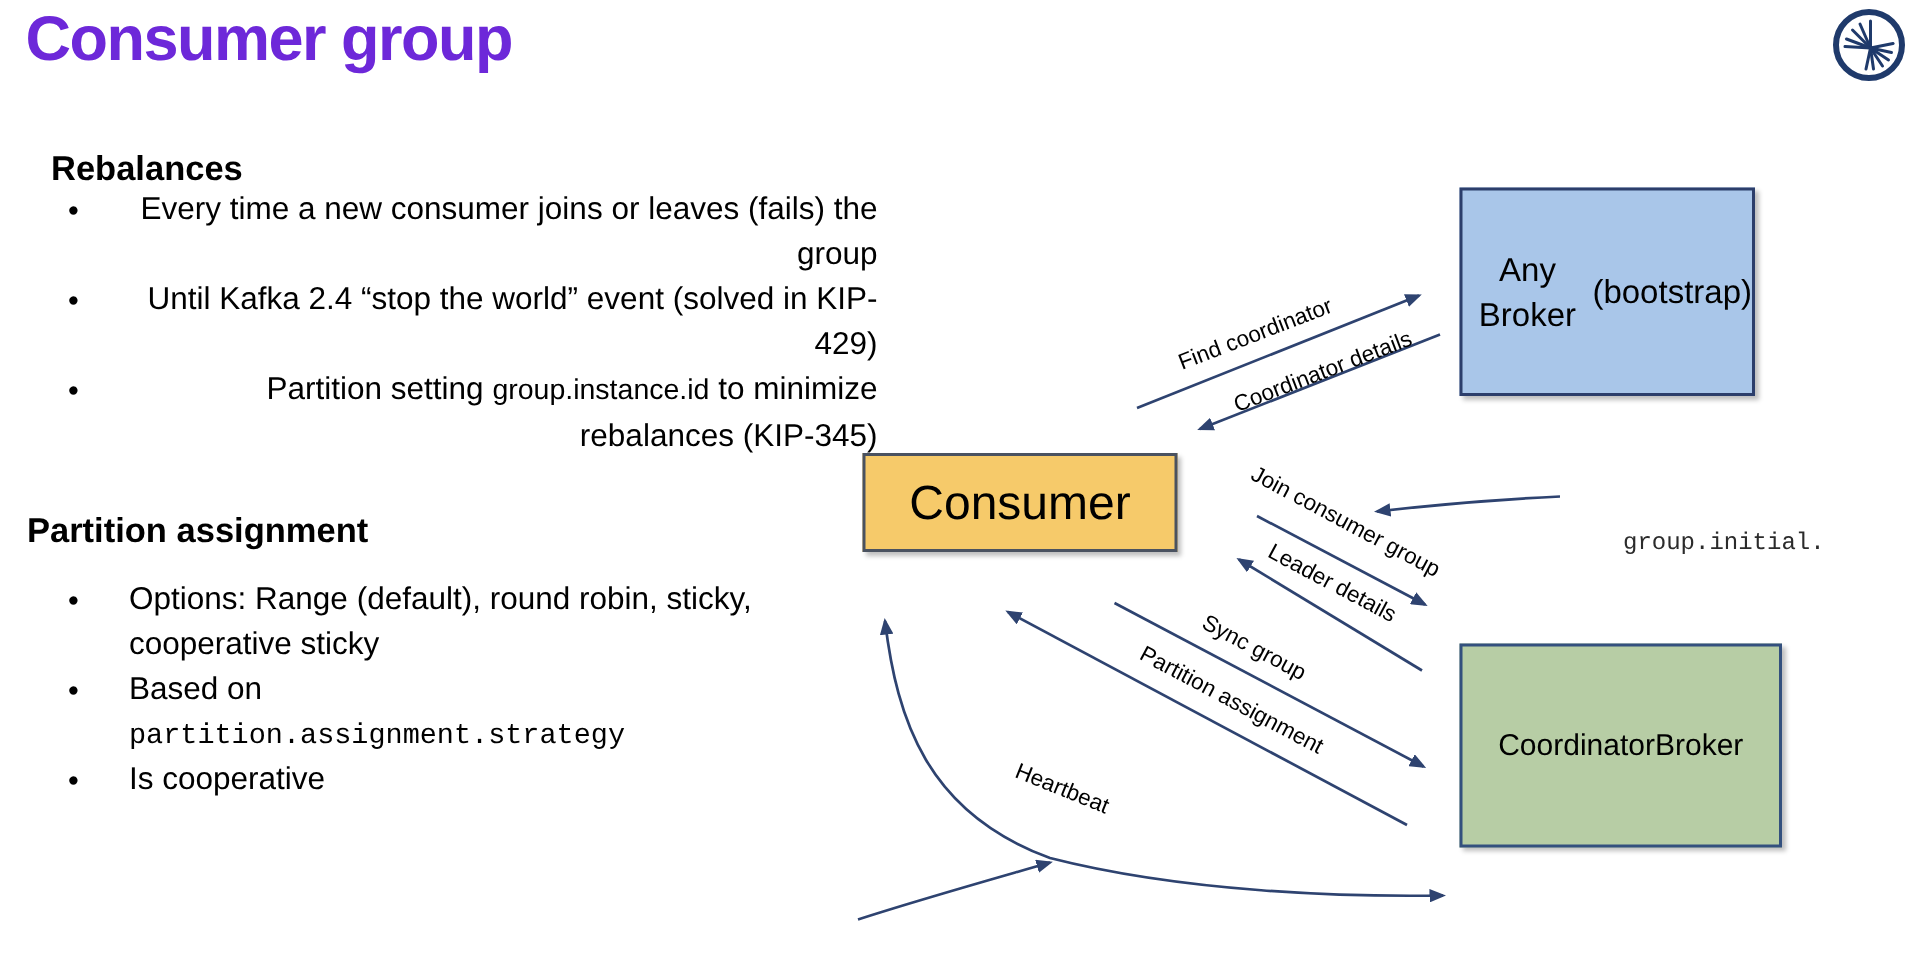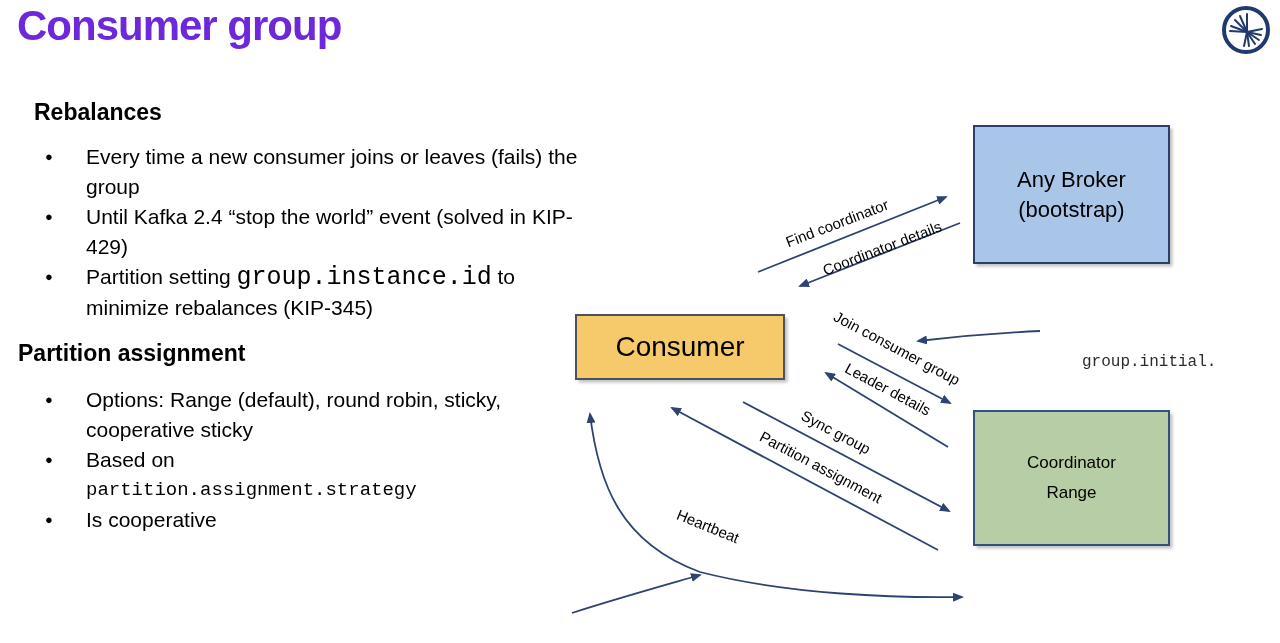--- a/index.html
+++ b/index.html
@@ -22,57 +22,56 @@
 
   
   .section-h{
     font-size:23px;font-weight:700;color:#000;
   }
   .h-rebalances{left:18px;top:99px;margin-left:16px;}
   .h-partition{left:18px;top:340px;}
 
   
   .blist{left:45px;width:540px;font-size:21px;line-height:30px;}
-  .blist-1{top:142px;}
+  .blist-1{top:125px;text-align:right;}
   .blist-2{top:385px;}
   .bitem{position:relative;padding-left:41px;}
   .bitem::before{
     content:"●";position:absolute;left:0;top:0;
     font-size:13px;line-height:30px;
   }
   .code{
-    font-family:Liberation Mono, monospace;
-    font-size:25px;letter-spacing:0px;
+    font-family:Liberation Sans, sans-serif;
+    font-size:19px;letter-spacing:0px;
   }
   .codeline{
     font-family:"Liberation Mono", monospace;
     font-size:19px;line-height:30px;
   }
 
   
   .node{
     box-sizing:border-box;text-align:center;
-    display:flex;align-items:center;justify-content:center;flex-direction:column;
+    display:flex;align-items:center;justify-content:center;flex-direction:row;
     box-shadow:2.5px 2.5px 3px rgba(0,0,0,0.25);
   }
   .node-consumer{
     left:575px;top:302px;width:210px;height:66px;
     background:#f6ca6a;border:2px solid #4a5260;
-    font-size:28px;
-    margin-top:12px;
+    font-size:32px;
   }
   .node-anybroker{
     left:973px;top:125px;width:197px;height:139px;
     background:#a9c6e9;border:2px solid #2c3e6b;
     font-size:22px;line-height:30px;
   }
   .node-coordinator{
-    left:973px;top:410px;width:197px;height:136px;
+    left:973px;top:429px;width:215px;height:136px;
     background:#b7cda5;border:2px solid #33507e;
-    font-size:17px;line-height:30px;
+    font-size:20px;line-height:30px;
   }
 
   
   .edge-label{
     font-size:15px;color:#000;white-space:nowrap;
     transform-origin:center center;
   }
   .lbl-find{left:837px;top:223px;transform:translate(-50%,-50%) rotate(-21deg);}
   .lbl-coorddet{left:882px;top:248px;transform:translate(-50%,-50%) rotate(-21deg);}
   .lbl-join{left:897px;top:348px;transform:translate(-50%,-50%) rotate(28deg);}
@@ -162,21 +161,21 @@
 
 <div class="abs node node-consumer">
   <span>Consumer</span>
 </div>
 <div class="abs node node-anybroker">
   <span>Any Broker</span>
   <span>(bootstrap)</span>
 </div>
 <div class="abs node node-coordinator">
   <span>Coordinator</span>
-  <span>Range</span>
+  <span>Broker</span>
 </div>
 
 <div class="abs edge-label lbl-find">Find coordinator</div>
 <div class="abs edge-label lbl-coorddet">Coordinator details</div>
 <div class="abs edge-label lbl-join">Join consumer group</div>
 <div class="abs edge-label lbl-leader">Leader details</div>
 <div class="abs edge-label lbl-sync">Sync group</div>
 <div class="abs edge-label lbl-partassign">Partition assignment</div>
 <div class="abs edge-label lbl-heartbeat">Heartbeat</div>
 

